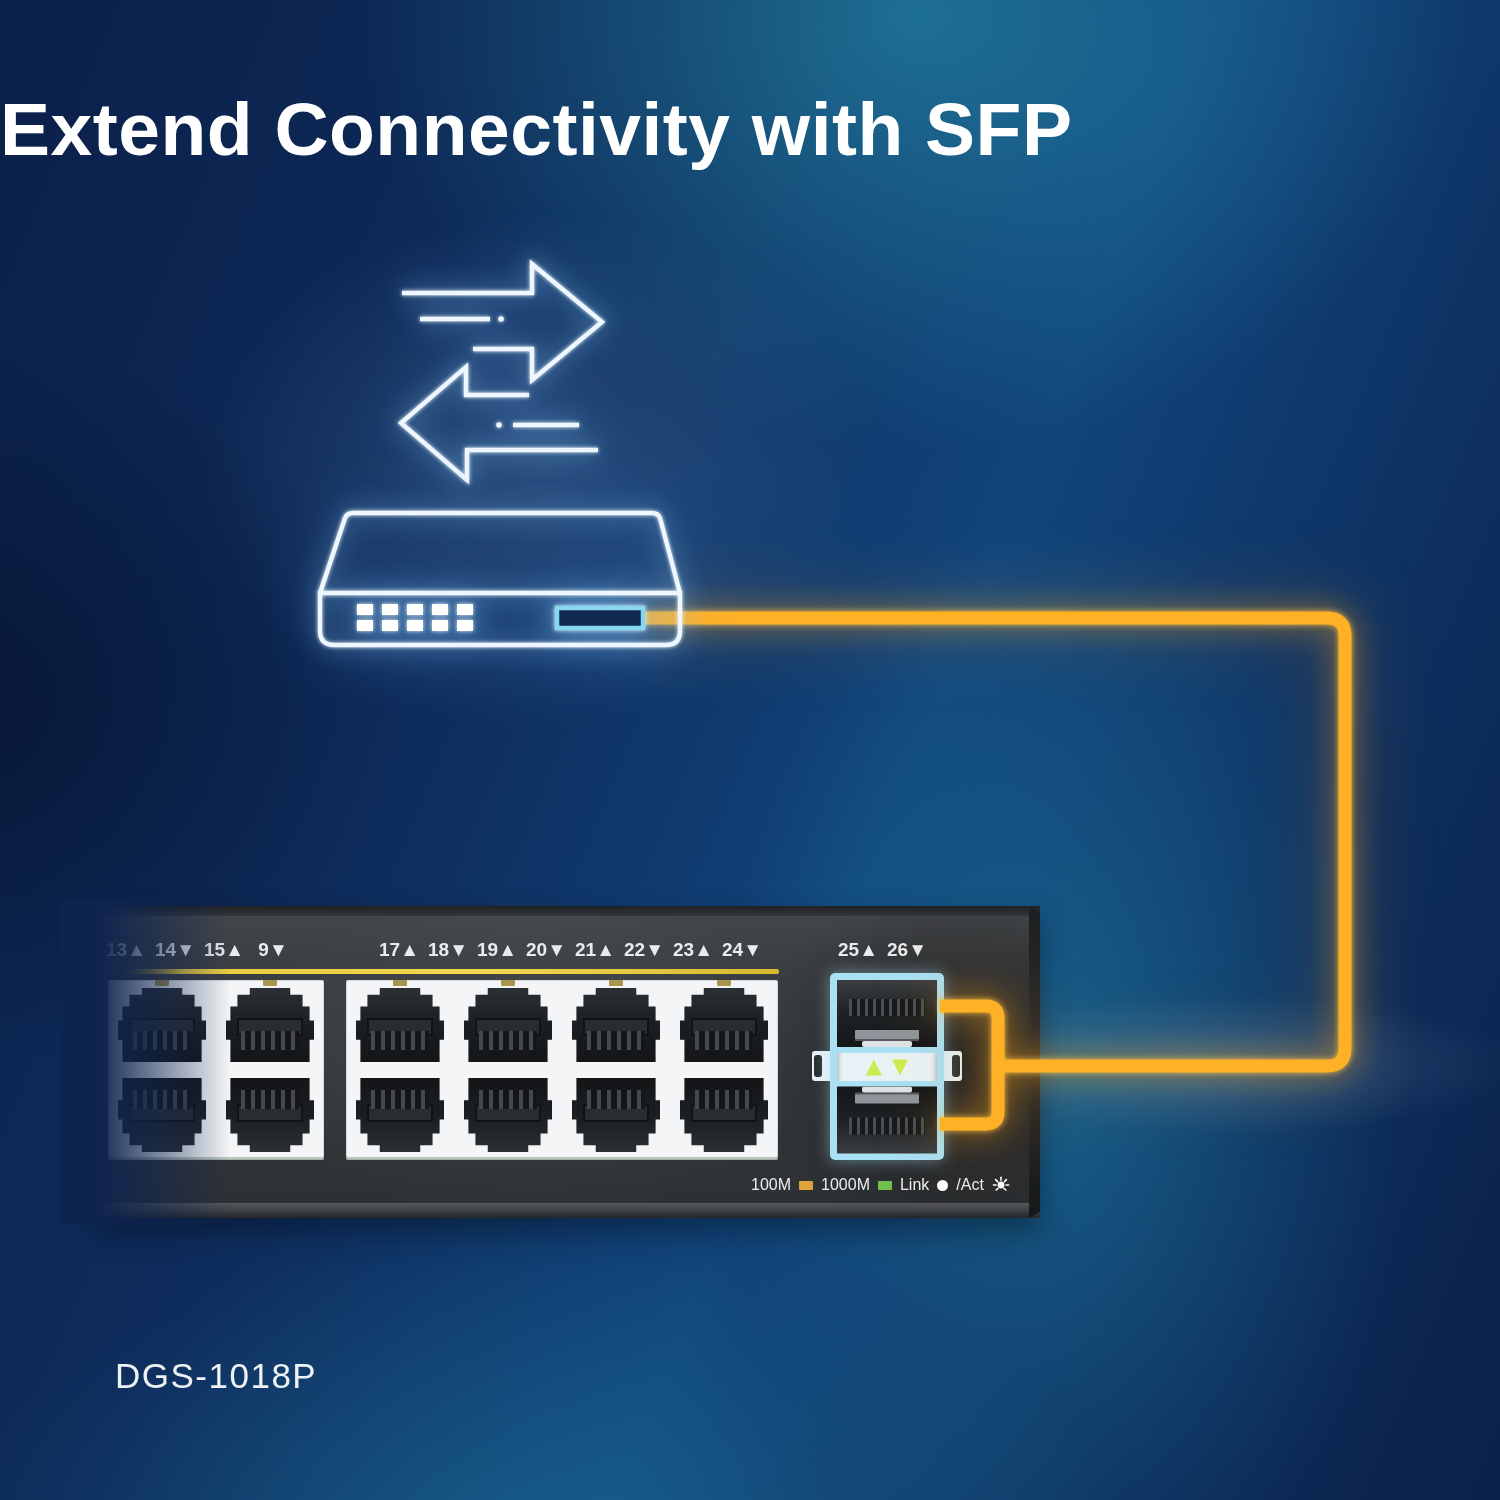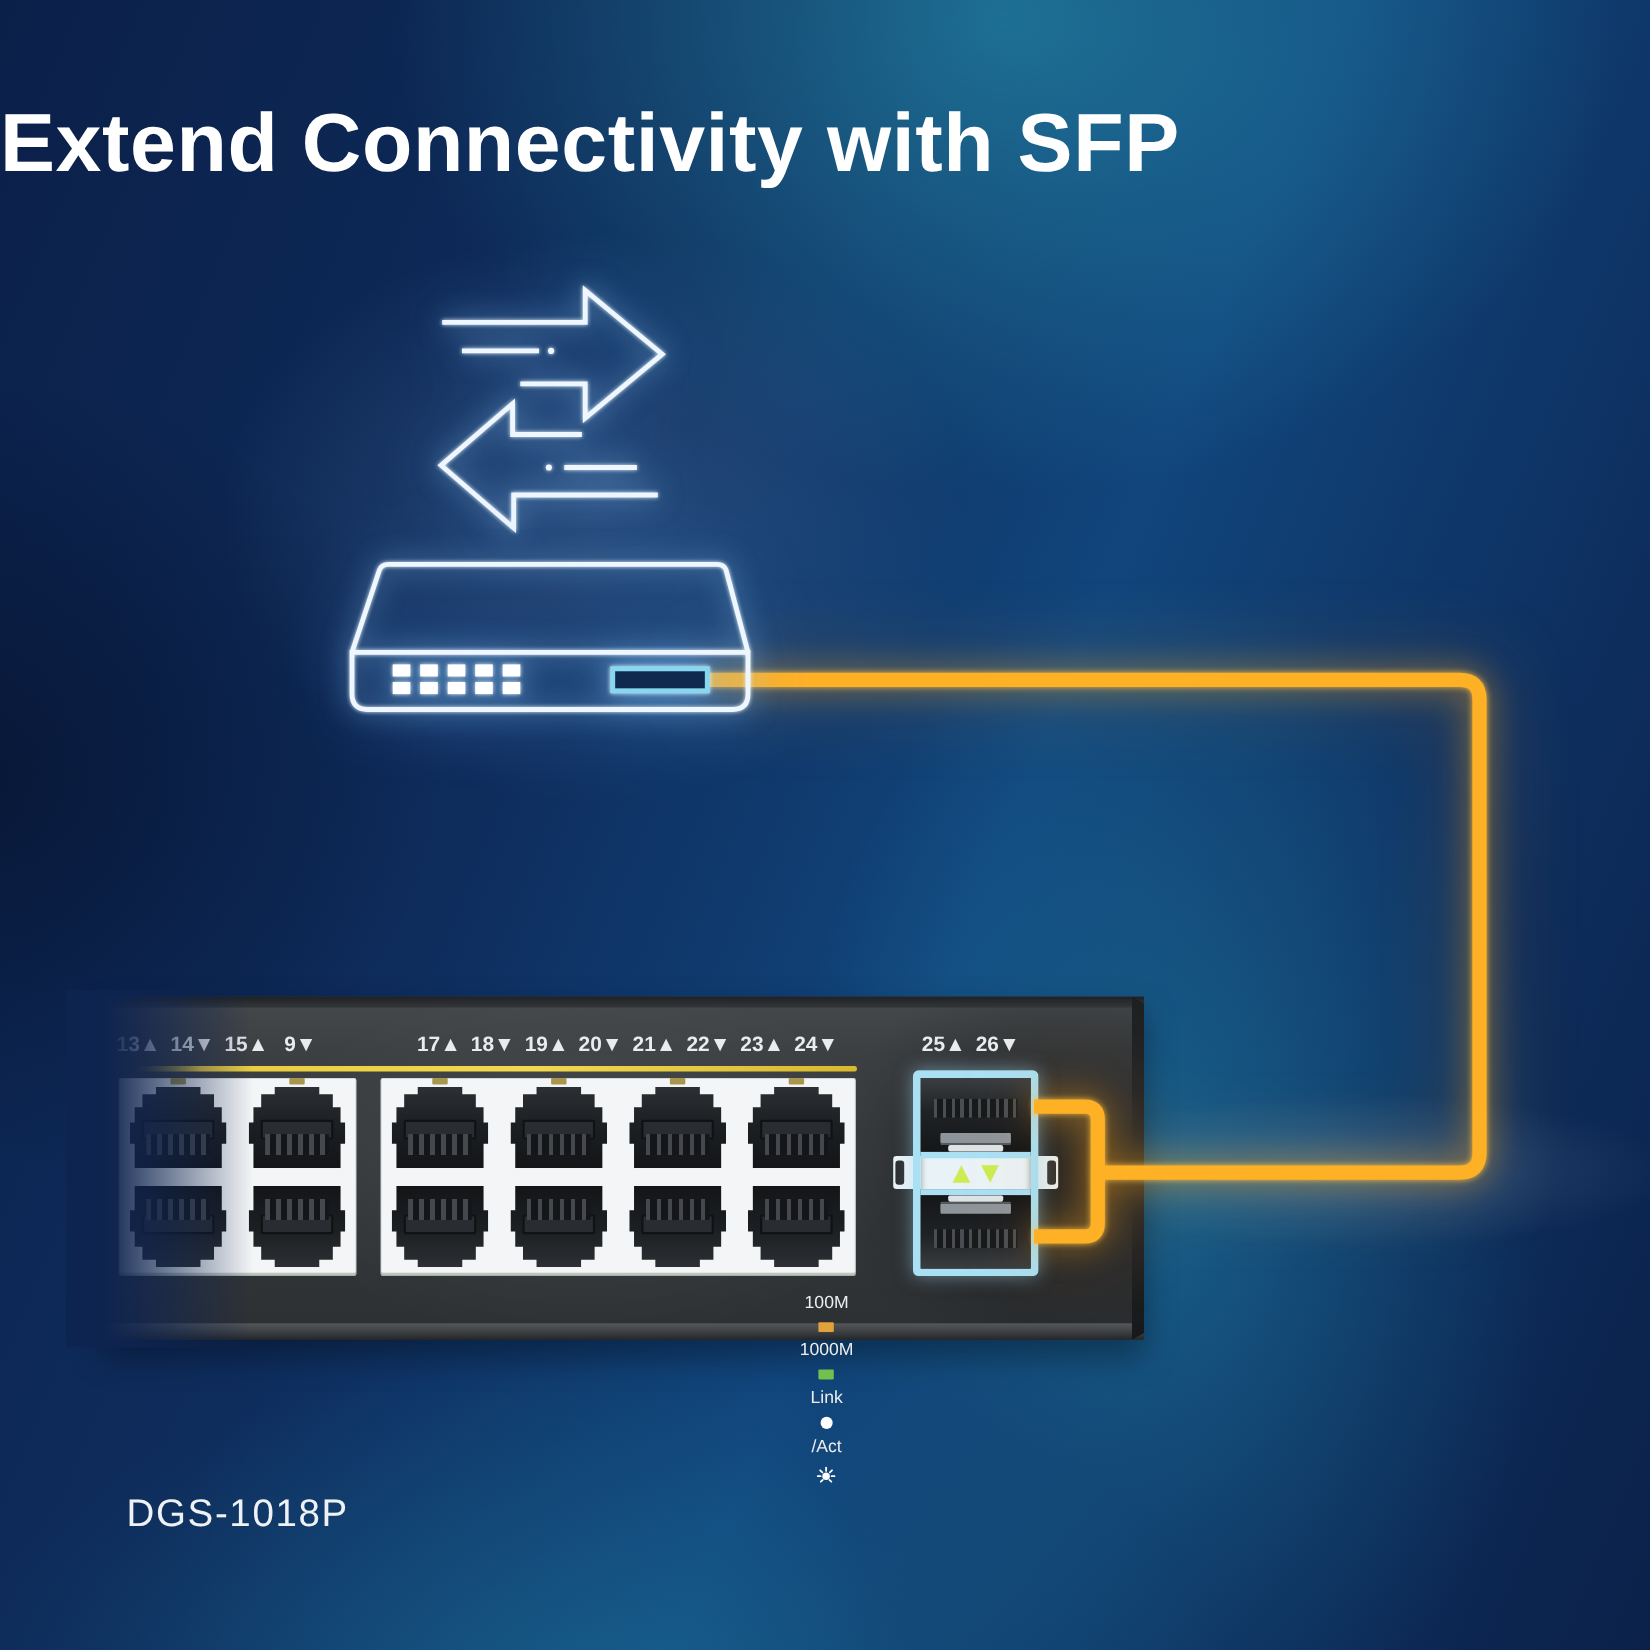--- a/index.html
+++ b/index.html
@@ -70,22 +70,22 @@
     background:linear-gradient(180deg,#2c2f33 0%,#1d2023 45%,#131517 100%);
     clip-path:polygon(27% 0,73% 0,73% 9%,87% 9%,87% 25%,95% 25%,95% 44%,100% 44%,100% 70%,95% 70%,95% 100%,5% 100%,5% 70%,0 70%,0 44%,5% 44%,5% 25%,13% 25%,13% 9%,27% 9%);}
   .prow.bottom .shape{transform:scaleY(-1);}
   .jack .slot{position:absolute;left:12%;right:12%;top:40%;height:19%;
     background:#292c30;border:2px solid #101214;border-radius:1px;}
   .jack .pins{position:absolute;left:17%;right:17%;top:58%;height:26%;
     background:repeating-linear-gradient(90deg,#45494e 0 4px,#141619 4px 10px);}
   .prow.top .jack::before{content:"";position:absolute;top:-8px;left:50%;margin-left:-7px;
     width:14px;height:6px;background:#a8964e;border-radius:1px;}
 
-  #legend{left:632px;top:270px;display:flex;align-items:center;gap:8px;
-    color:#eceeee;font-size:16px;flex-direction:column;}
+  #legend{left:656px;top:270px;display:flex;align-items:center;gap:8px;
+    color:#eceeee;font-size:16px;}
   .lg-sq{display:inline-block;width:14px;height:9px;border-radius:1px;}
   #lg-sq-100{background:#e2a23b;} #lg-sq-1000{background:#72c14e;}
   .lg-circle{display:inline-block;width:11px;height:11px;border-radius:50%;background:#ffffff;}
 
   
   #sfp-band{left:812px;top:1051px;width:150px;height:30px;z-index:3;
     background:#e9f2f6;border-radius:3px;}
   #sfp-band::before,#sfp-band::after{content:"";position:absolute;top:4px;width:8px;height:22px;
     background:#2b2e30;border-radius:3px;}
   #sfp-band::before{left:2px;} #sfp-band::after{right:2px;}

